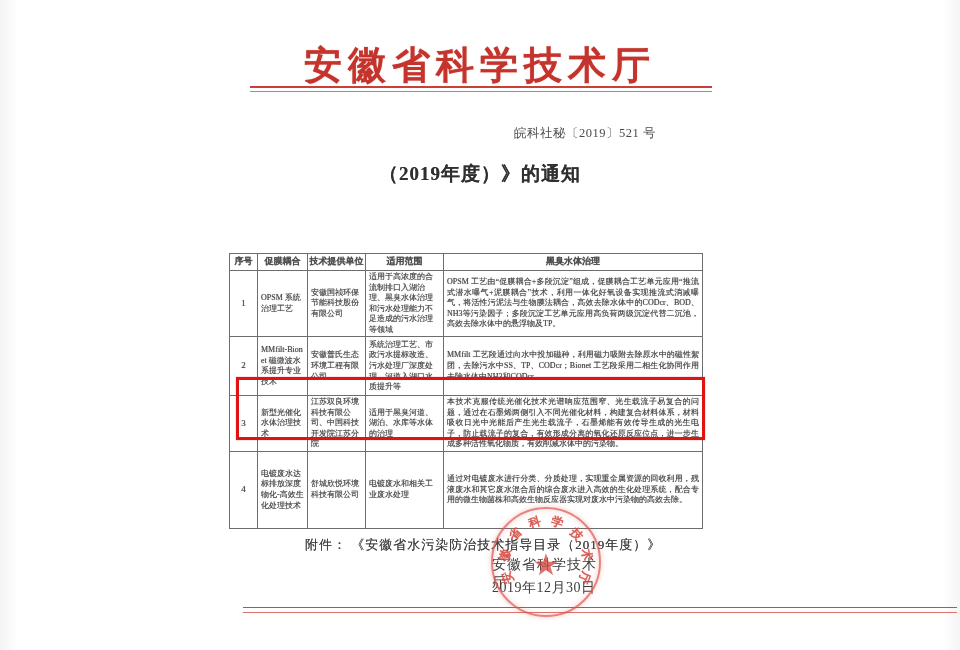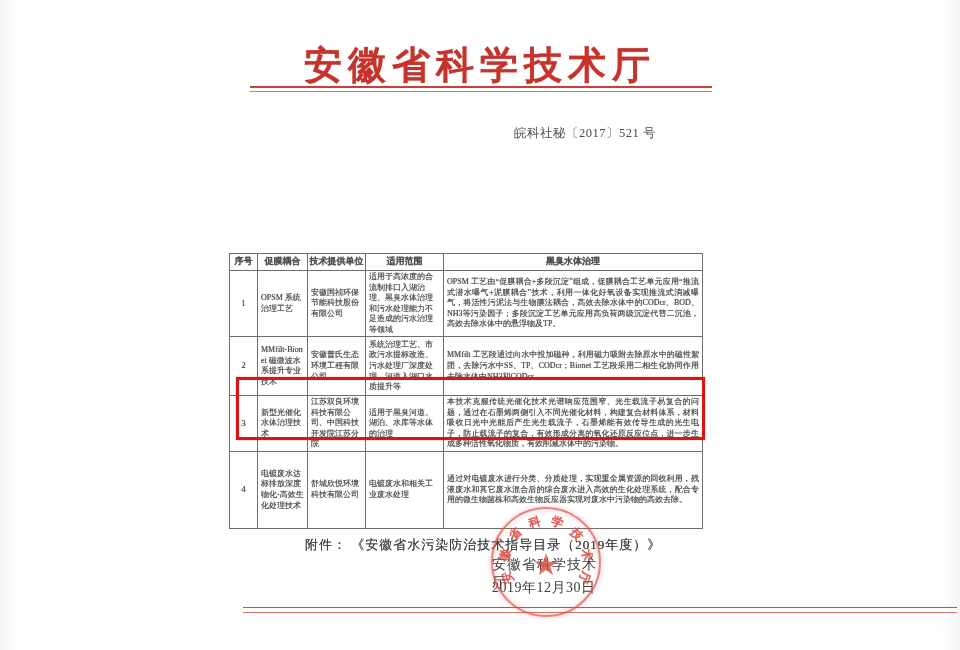--- a/index.html
+++ b/index.html
@@ -59,23 +59,24 @@
     border-top:1.5px solid #cf4a42;border-bottom:1px solid #d9736c;
   }
 </style>
 </head>
 <body>
 
 <div class="page"></div>
 
 <div class="agency-title">安徽省科学技术厅</div>
 <div class="red-rule"></div>
-<div class="doc-number">皖科社秘〔2017〕521 号</div>
+<div class="doc-number">皖科社秘〔2019〕521 号</div>
 
 <div class="notice-title">
+  <div>（2019年度）》的通知</div>
 </div>
 
 <table class="doc-table">
   <colgroup>
     <col style="width:28px">
       <col style="width:50px">
       <col style="width:58px">
       <col style="width:78px">
       <col style="width:259px">
   </colgroup>

